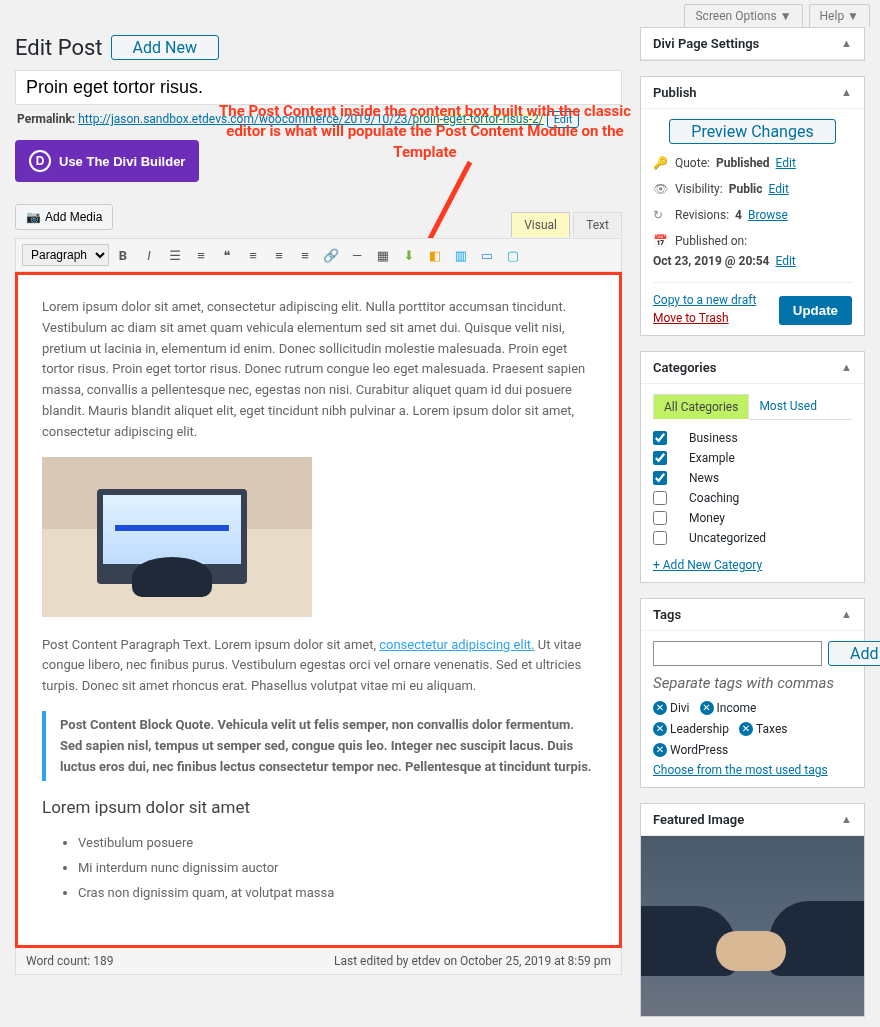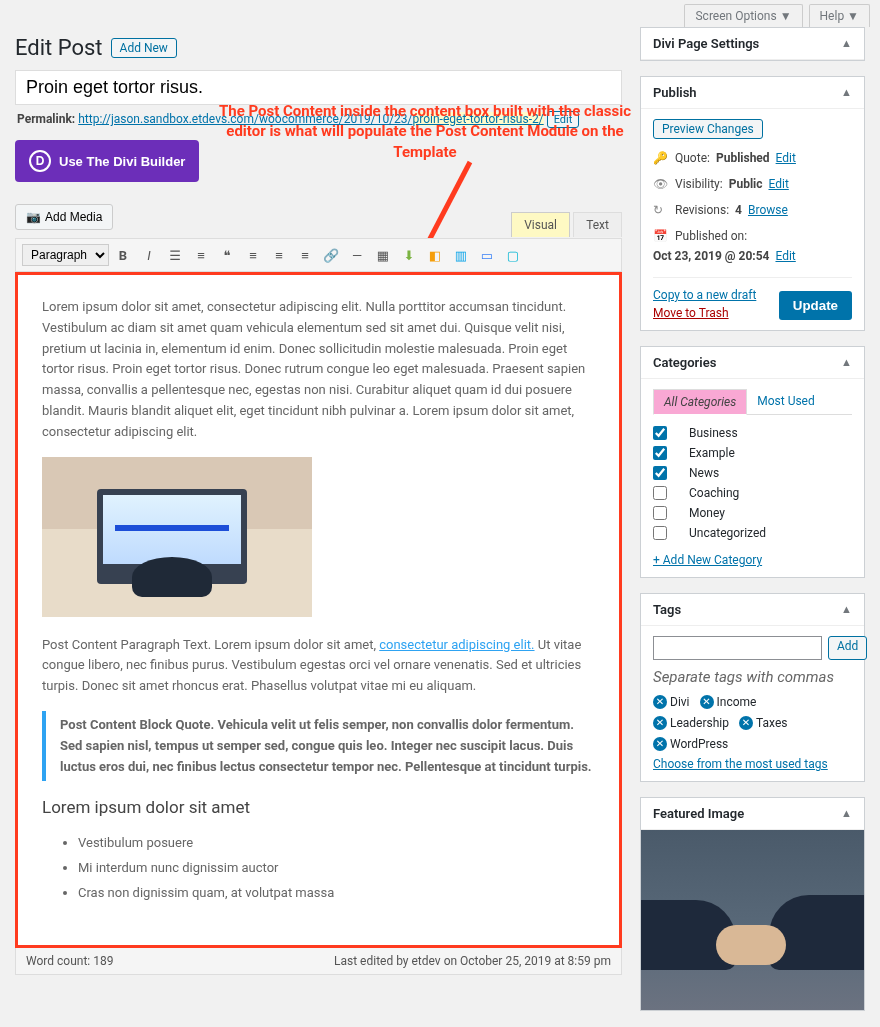--- a/index.html
+++ b/index.html
@@ -3,21 +3,21 @@
 <meta charset="utf-8">
 <style>
   * { box-sizing: border-box; margin: 0; padding: 0; }
   body { font-family: -apple-system, BlinkMacSystemFont, "Segoe UI", Roboto, sans-serif; font-size: 13px; background: #f1f1f1; color: #23282d; width: 880px; }
   .top-bar { display: flex; justify-content: flex-end; padding: 4px 10px 0; gap: 6px; }
   .top-tab { background: #f1f1f1; border: 1px solid #ccc; border-bottom: none; padding: 4px 10px; font-size: 12px; color: #72777c; cursor: pointer; border-radius: 2px 2px 0 0; }
   .layout { display: flex; padding: 0 15px 15px; gap: 18px; }
   .main { flex: 1; min-width: 0; }
   .sidebar { width: 225px; flex-shrink: 0; }
   h1.page-heading { font-size: 22px; font-weight: 400; padding: 8px 0 4px; display: flex; align-items: center; gap: 8px; }
-  .btn { display: inline-block; border: 1px solid #0071a1; color: #0071a1; background: #f3f5f6; padding: 2px 8px; border-radius: 3px; font-size: 12px; cursor: pointer; }
+  .btn { display: inline-block; border: 1px solid #0071a1; color: #0071a1; background: #f3f5f6; padding: 2px 21px; border-radius: 3px; font-size: 16px; cursor: pointer; }
   .btn-small { padding: 1px 6px; font-size: 11px; }
   .title-input { width: 100%; font-size: 18px; padding: 6px 10px; border: 1px solid #ddd; background: #fff; margin-top: 6px; }
   .permalink { font-size: 12px; padding: 6px 2px; color: #444; }
   .permalink a { color: #0073aa; text-decoration: underline; }
   .permalink .slug { background: #fffbcc; }
   .divi-btn { background: #6c2eb9; color: #fff; border: none; padding: 10px 14px; border-radius: 4px; font-size: 13px; font-weight: 600; display: inline-flex; align-items: center; gap: 8px; cursor: pointer; margin: 6px 0 12px; }
   .divi-logo { width: 22px; height: 22px; border: 2px solid #fff; border-radius: 50%; display: flex; align-items: center; justify-content: center; font-weight: bold; font-size: 12px; }
   .annotation { position: absolute; color: #ff3b1f; font-weight: 700; font-size: 15px; text-align: center; line-height: 1.35; pointer-events: none; }
   .media-btn { background: #f3f5f6; border: 1px solid #ccc; padding: 5px 10px; font-size: 12px; cursor: pointer; display: inline-flex; align-items: center; gap: 4px; border-radius: 3px; }
   .editor-wrap { margin-top: 8px; position: relative; }
@@ -49,36 +49,36 @@
   .publish-row { padding: 6px 0; color: #444; display: flex; align-items: baseline; gap: 6px; flex-wrap: wrap; }
   .publish-row .icon { color: #888; width: 16px; display: inline-block; }
   .publish-row a { color: #0073aa; text-decoration: underline; cursor: pointer; }
   .publish-actions { border-top: 1px solid #eee; margin-top: 8px; padding-top: 10px; display: flex; justify-content: space-between; align-items: flex-end; }
   .publish-actions .links { display: flex; flex-direction: column; gap: 4px; }
   .publish-actions a { color: #0073aa; text-decoration: underline; cursor: pointer; }
   .publish-actions a.trash { color: #a00; }
   .update-btn { background: #0073aa; color: #fff; border: none; padding: 7px 14px; border-radius: 3px; font-weight: 600; cursor: pointer; }
   .cat-tabs { display: flex; border-bottom: 1px solid #ddd; margin-bottom: 8px; }
   .cat-tab { padding: 5px 10px; font-size: 12px; color: #0073aa; cursor: pointer; }
-  .cat-tab.active { border: 1px solid #ddd; border-bottom-color: #fff; margin-bottom: -1px; background: #f9a8d4; color: #444; font-style: italic; }
+  .cat-tab.active { border: 1px solid #ddd; border-bottom-color: #fff; margin-bottom: -1px; background: #bef264; color: #444; }
   .cat-list label { display: flex; align-items: center; gap: 22px; padding: 3px 0; font-size: 12px; cursor: pointer; }
   .cat-list input[type=checkbox] { width: 14px; height: 14px; accent-color: #0073aa; }
   .add-cat-link { color: #0073aa; text-decoration: underline; display: inline-block; margin-top: 10px; cursor: pointer; }
   .tag-input-row { display: flex; gap: 6px; }
   .tag-input-row input { flex: 1; padding: 4px 6px; border: 1px solid #8c8f94; font-size: 12px; }
   .tag-note { font-style: italic; color: #666; margin: 8px 0; font-size: 15px; }
   .tag-chip { display: inline-flex; align-items: center; gap: 3px; margin: 0 10px 6px 0; font-size: 12px; cursor: pointer; }
   .tag-chip .x { width: 14px; height: 14px; border-radius: 50%; background: #0073aa; color: #fff; display: inline-flex; align-items: center; justify-content: center; font-size: 10px; line-height: 1; }
   .choose-tags { color: #0073aa; text-decoration: underline; cursor: pointer; }
   .featured-img { width: 100%; height: 180px; background: linear-gradient(180deg,#4a5a6a 0%,#5a6a7a 60%,#6b7280 100%); position: relative; overflow: hidden; }
   .handshake-arm { position: absolute; background: #1e293b; }
   .arm-l { left: 0; top: 70px; width: 95px; height: 70px; border-radius: 0 40px 10px 0; }
   .arm-r { right: 0; top: 65px; width: 95px; height: 75px; border-radius: 40px 0 0 10px; }
   .hand { position: absolute; left: 75px; top: 95px; width: 70px; height: 40px; background: #d9b896; border-radius: 20px; }
-  .preview-btn-row { display: flex; justify-content: flex-start; margin-bottom: 6px; }
+  .preview-btn-row { display: flex; justify-content: center; margin-bottom: 6px; }
   .main-rel { position: relative; }
 </style>
 </head>
 <body>
 
 <div class="top-bar">
   <div class="top-tab"><span>Screen Options</span> ▼</div>
   <div class="top-tab"><span>Help</span> ▼</div>
 </div>
 

